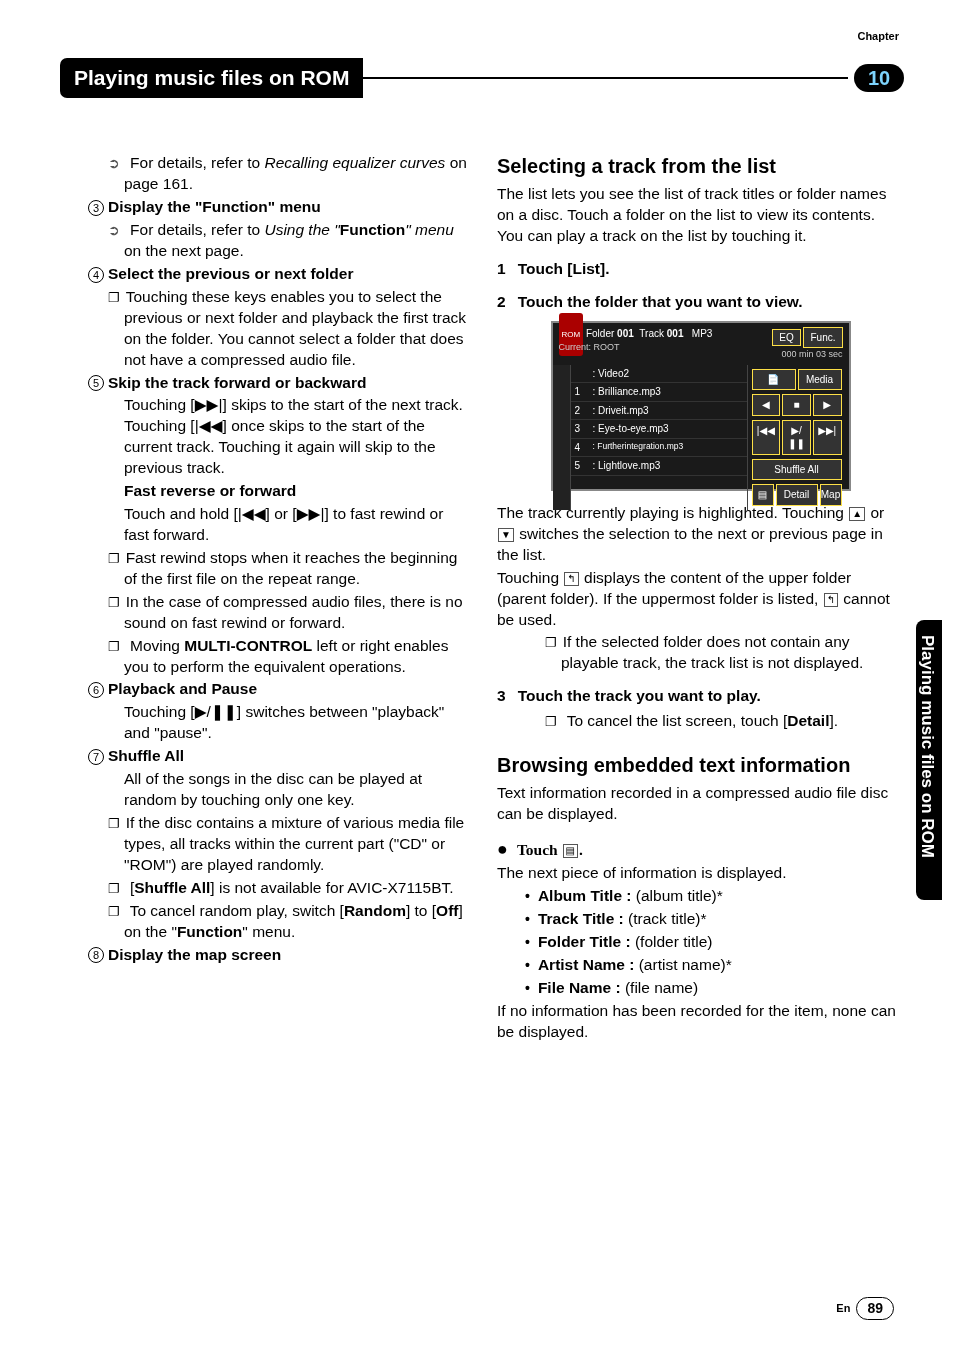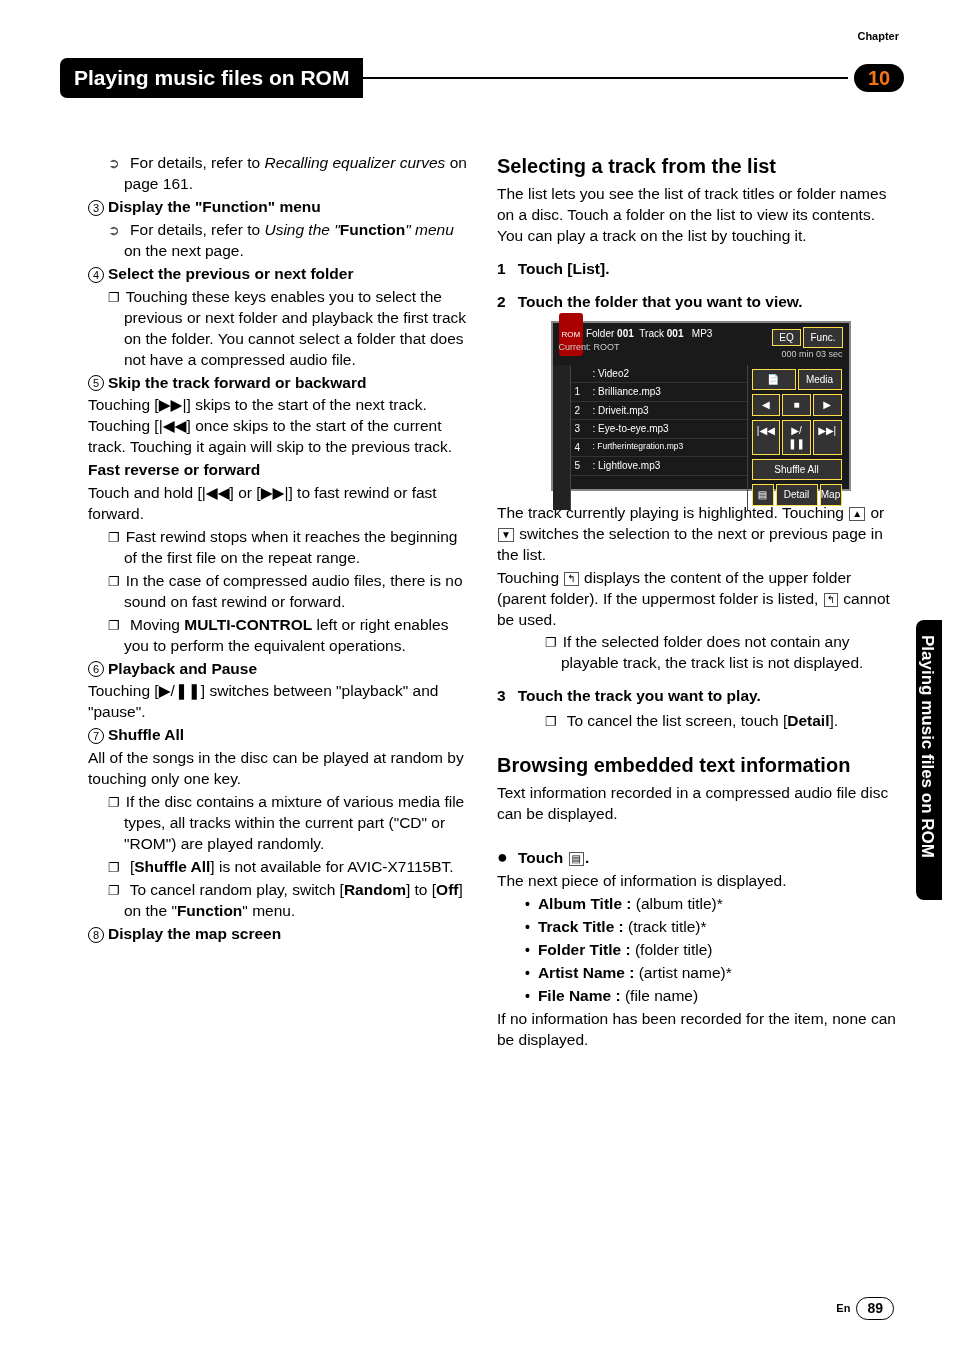--- a/index.html
+++ b/index.html
@@ -15,32 +15,32 @@
     line-height: 1.35;
   }
   .chapter-label { position: absolute; top: 29px; right: 55px; font-size: 11px; font-weight: bold; text-align: right; }
   .header-bar { display: flex; align-items: center; margin-top: 18px; }
   .header-title {
     background: #000; color: #fff; font-weight: bold; font-size: 21px;
     padding: 6px 14px; border-radius: 7px 0 0 7px; flex: 0 0 auto;
   }
   .header-line { flex: 1; height: 2px; background: #000; }
   .chapter-badge {
-    background: #000; color: #f97316; font-weight: bold; font-size: 20px;
+    background: #000; color: #7dd3fc; font-weight: bold; font-size: 20px;
     border-radius: 14px; width: 50px; height: 28px; display: flex;
     align-items: center; justify-content: center; margin-left: 6px;
   }
   .columns { display: flex; gap: 30px; margin-top: 55px; }
   .col { flex: 1; min-width: 0;}
   .circled { display:inline-block; width:16px; height:16px; border:1px solid #000; border-radius:50%; font-size:11px; text-align:center; line-height:15px; vertical-align:middle; margin-right:4px;}
   .square-bullet::before { content:"❐"; margin-right:6px; font-size:13px; }
   .dot-bullet::before { content:"•"; margin-right:8px; font-size:14px; font-weight:bold;}
   .arrow-bullet::before { content:"➲"; margin-right:6px; font-size:14px; color:#555;}
   .indent1 { margin-left: 28px; }
-  .indent2 { margin-left: 28px; }
+  .indent2 { margin-left: 64px; }
   .indent2b { margin-left: 48px; padding-left:16px; text-indent:-16px;}
   .para { margin-bottom: 2px; }
   b, strong { font-weight: bold; }
   .section-title { font-size: 20px; font-weight: bold; margin-bottom:4px; }
   .step-line { display:flex; gap:12px; margin-top:12px; margin-bottom:4px; font-weight:bold;}
   .step-num { flex:0 0 auto; }
   .screenshot {
     width: 300px; height: 170px; background:#1a1a1a; border:2px solid #888;
     margin: 8px auto 12px auto; display:block; position:relative; color:#fff;
     font-size:10px;
@@ -214,21 +214,21 @@
         <span class="step-num">3</span>
         <span>Touch the track you want to play.</span>
       </div>
     <div class="para indent2b square-bullet">
       <span>To cancel the list screen, touch [</span><b>Detail</b><span>].</span>
     </div>
 
     <div class="section-title" style="margin-top:20px;">Browsing embedded text information</div>
     <div class="para">Text information recorded in a compressed audio file disc can be displayed.</div>
 
-    <div class="para" style="margin-top:20px;">
+    <div class="para" style="margin-top:12px;font-family:Liberation Serif, serif;">
       <span style="font-size:18px;">●&nbsp;&nbsp;</span><b>Touch </b><span class="sicon">▤</span><b>.</b>
     </div>
     <div class="para">The next piece of information is displayed.</div>
 
     <div class="para indent1 dot-bullet"><b>Album Title :</b><span> (album title)*</span></div>
     <div class="para indent1 dot-bullet"><b>Track Title :</b><span> (track title)*</span></div>
     <div class="para indent1 dot-bullet"><b>Folder Title :</b><span> (folder title)</span></div>
     <div class="para indent1 dot-bullet"><b>Artist Name :</b><span> (artist name)*</span></div>
     <div class="para indent1 dot-bullet"><b>File Name :</b><span> (file name)</span></div>
 

